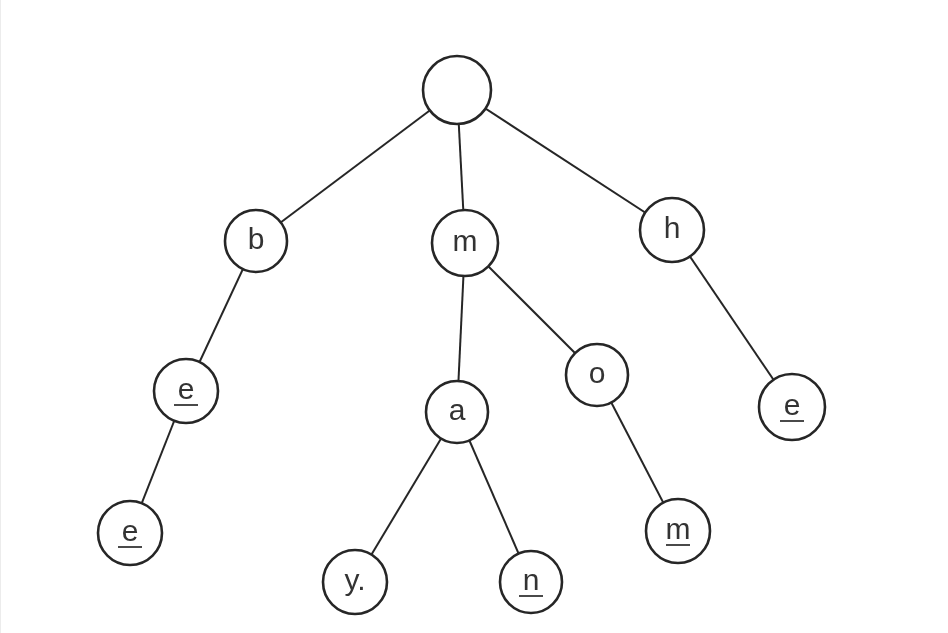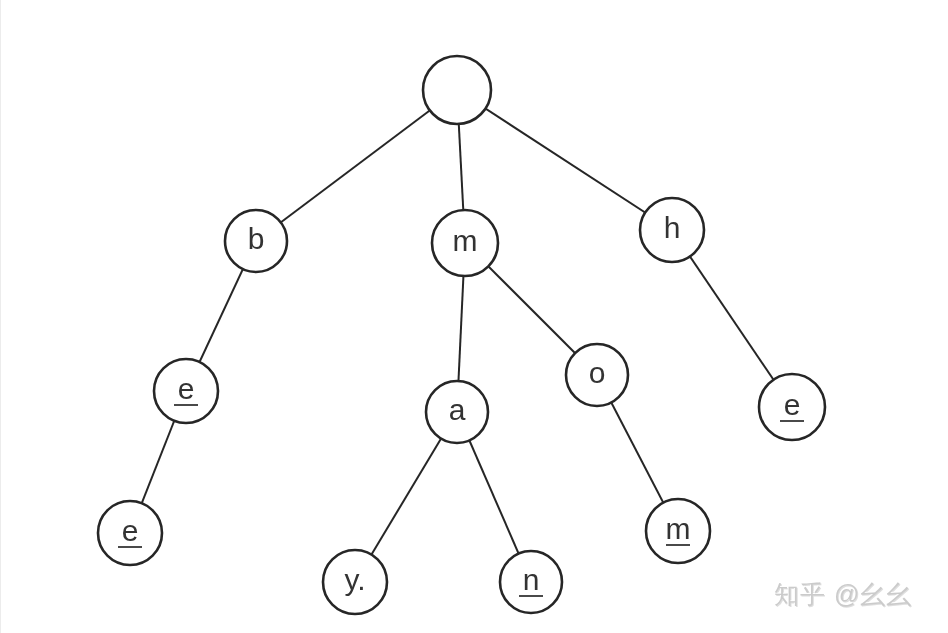--- a/index.html
+++ b/index.html
@@ -104,14 +104,13 @@
       <g>
         <circle cx="354" cy="582" r="32" fill="#ffffff" stroke="#262626" stroke-width="2.6"></circle>
         <text x="354" y="590" text-anchor="middle" class="node-label">y.</text>
       </g>
       <g>
         <circle cx="530" cy="582" r="31" fill="#ffffff" stroke="#262626" stroke-width="2.6"></circle>
         <text x="530" y="590" text-anchor="middle" class="node-label">n</text>
         <line x1="518" y1="596" x2="542" y2="596" stroke="#4a4a4a" stroke-width="2"></line>
       </g>
     </svg>
-  <div class="watermark">知乎 @幺幺</div>
 </div>
 
 </body></html>

